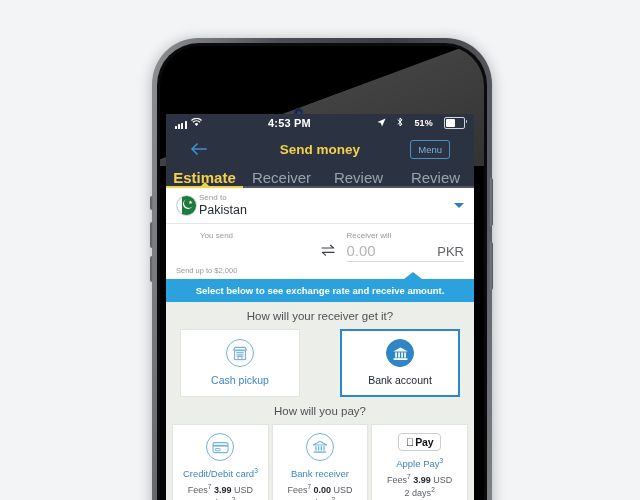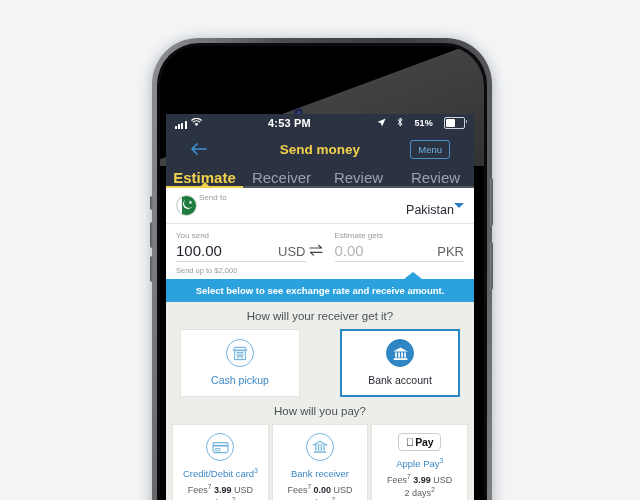--- a/index.html
+++ b/index.html
@@ -148,29 +148,29 @@
   }
   .flag .moon2 {
     position:absolute; right:2px; top:2.6px; width:10px; height:10px; border-radius:50%;
     background:#1d7b3e;
   }
   .flag .star {
     position:absolute; right:3.2px; top:4.6px; color:#fff; font-size:5px; line-height:5px;
   }
   .country-text { margin-left: 2px; flex: 1; }
   .lbl-small { font-size: 8px; color: #97999c; }
-  .country-name { font-size: 12.5px; color: #262b33; margin-top: 1px; text-align: right; }
+  .country-name { font-size: 12.5px; color: #262b33; margin-top: 1px; }
   .caret-down {
     width: 0; height: 0; border-left: 5px solid transparent; border-right: 5px solid transparent;
     border-top: 5.5px solid #2d7fc1;
   }
 
   
   .amounts { background: #fff; padding: 7px 10px 3px 10px; display: flex; }
-  .amt-col { flex: 1; }
+  .amt-col { flex: 1; margin-left: 24px; }
   .amt-col.right { margin-left: 9px; }
   .amt-line {
     display: flex; align-items: baseline; border-bottom: 1px solid #d7d9db;
     padding-bottom: 2px; margin-top: 2px;
   }
   .amt-val { font-size: 15px; color: #1e232b; flex: 1; }
   .amt-val.placeholder { color: #b2b5b9; }
   .amt-cur { font-size: 13px; color: #5e6166; }
   .swap {
     align-self: flex-end; margin: 0 3px 3px 3px; color: #3a3e45; font-size: 13px;
@@ -314,33 +314,29 @@
       <span class="country-text">
         <div class="lbl-small">Send to</div>
         <div class="country-name">Pakistan</div>
       </span>
       <span class="caret-down"></span>
     </div>
 
     <div class="amounts">
       <div class="amt-col">
         <div class="lbl-small">You send</div>
-        <div class="amt-line">
-          <span class="amt-val">100.00</span>
-          <span class="amt-cur">USD</span>
-        </div>
       </div>
       <div class="swap">
         <svg width="14" height="12" viewBox="0 0 14 12">
           <path d="M1 4 H12 M9.5 1.3 L12.6 4 L9.5 4" stroke="#3a3e45" stroke-width="1.2" fill="none" stroke-linecap="round" stroke-linejoin="round"></path>
           <path d="M13 8.4 H2 M4.5 11.1 L1.4 8.4 L4.5 8.4" stroke="#3a3e45" stroke-width="1.2" fill="none" stroke-linecap="round" stroke-linejoin="round"></path>
         </svg>
       </div>
       <div class="amt-col right">
-        <div class="lbl-small">Estimate gets</div>
+        <div class="lbl-small">Receiver will</div>
         <div class="amt-line">
           <span class="amt-val placeholder">0.00</span>
           <span class="amt-cur">PKR</span>
         </div>
       </div>
     </div>
     <div class="send-limit">Send up to $2,000</div>
 
     <div class="banner">
       <span class="banner-caret"></span>

